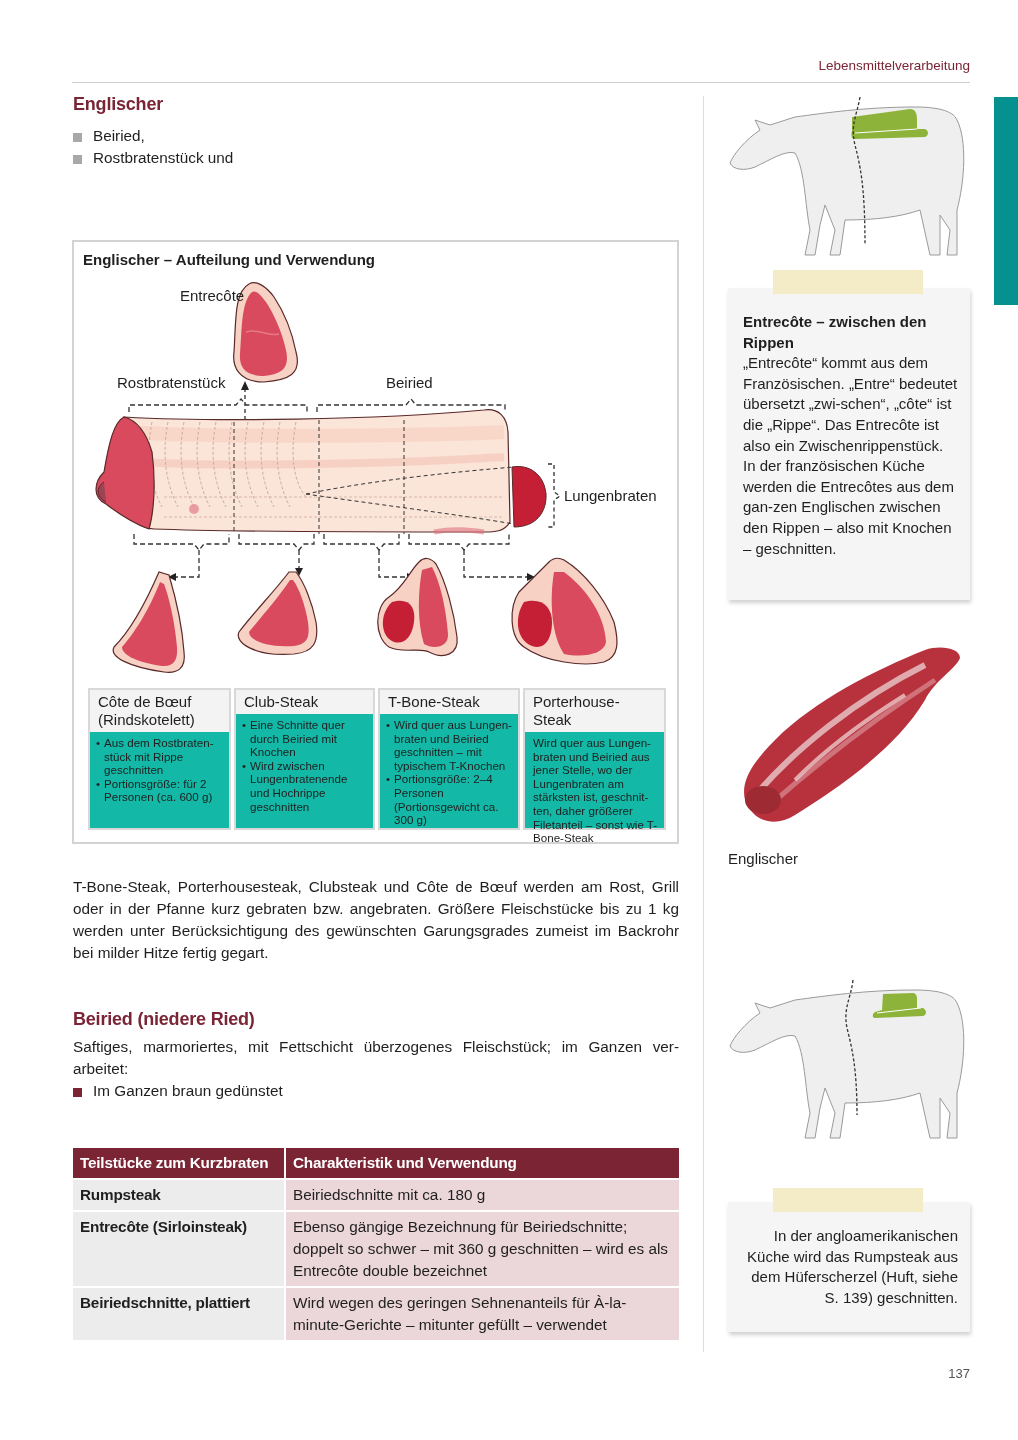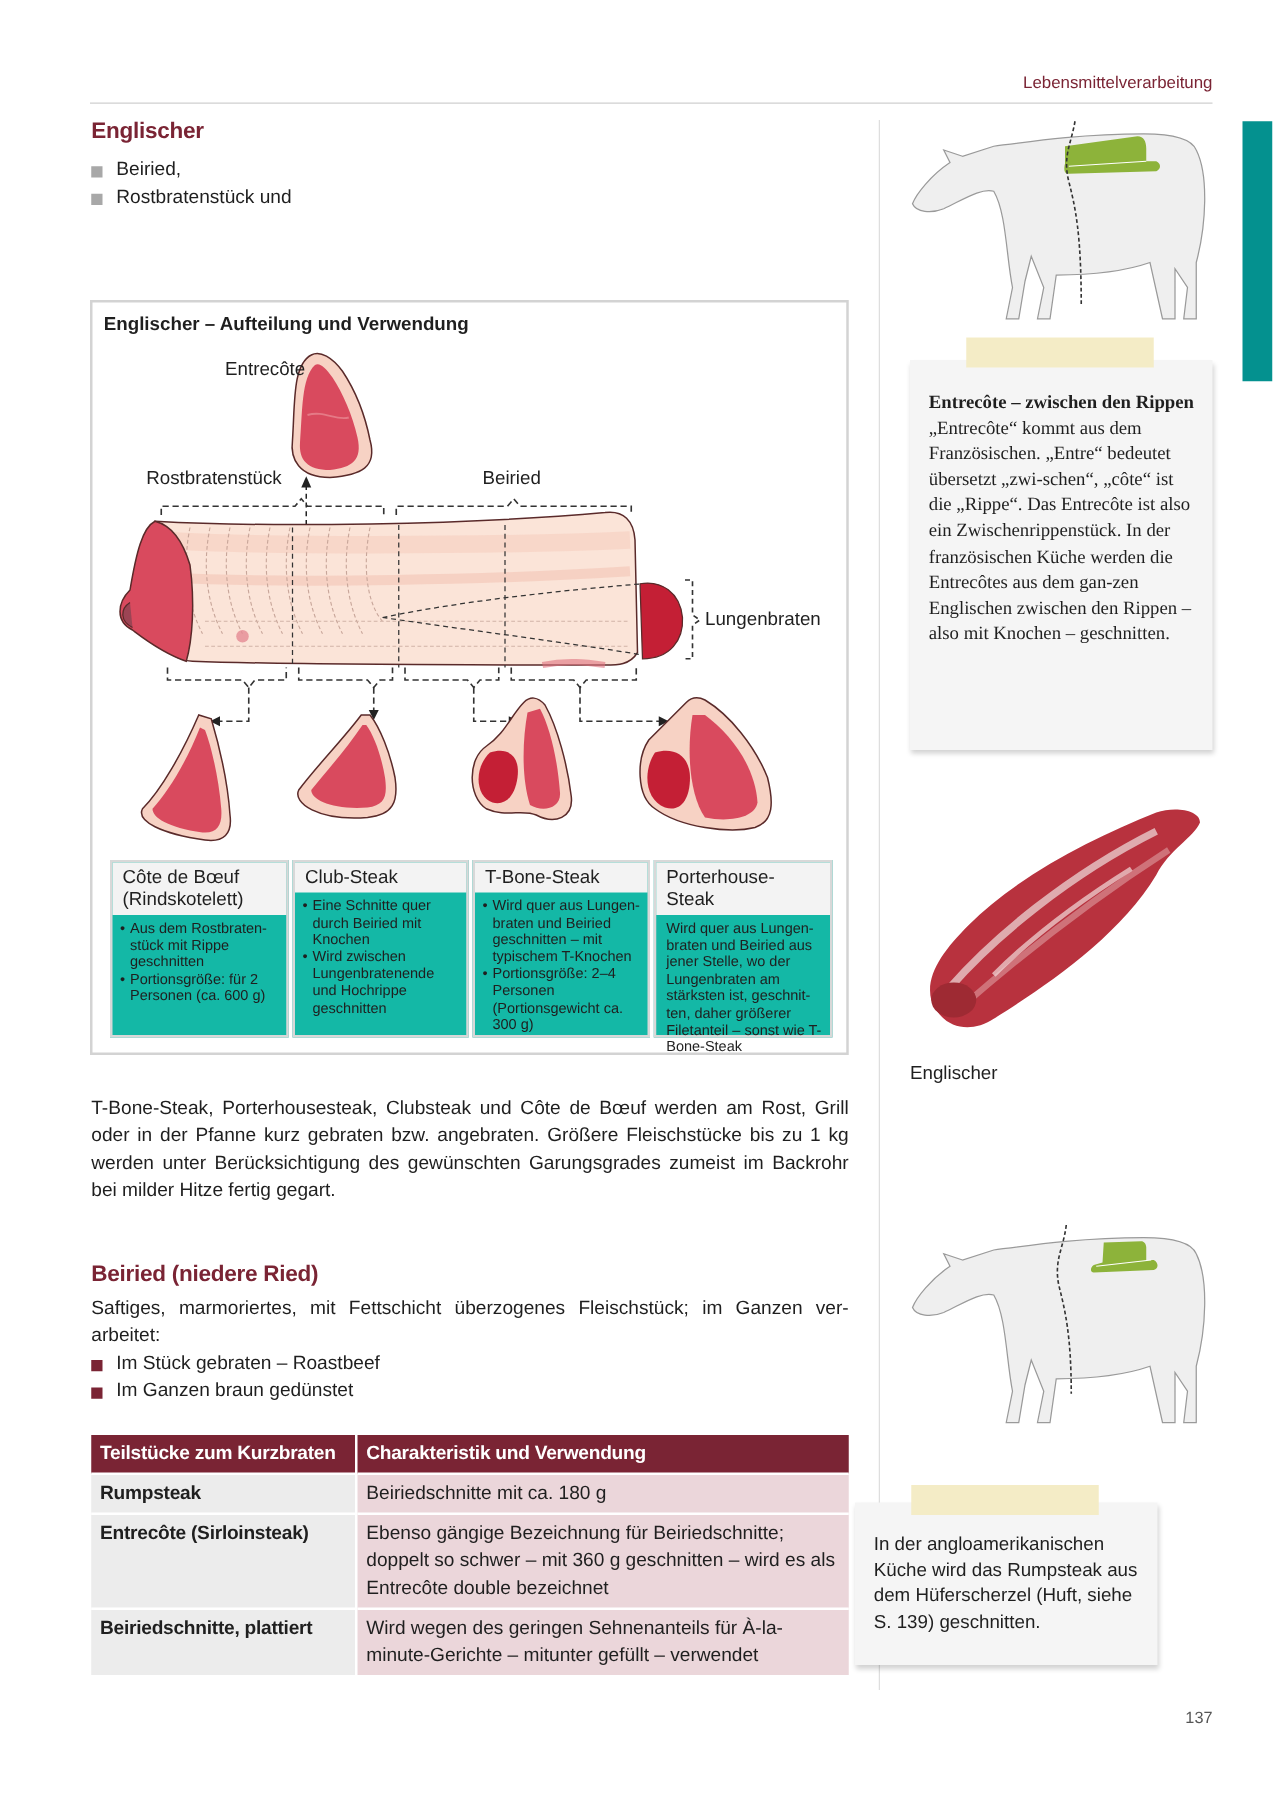--- a/index.html
+++ b/index.html
@@ -195,21 +195,20 @@
     <div class="plain">Wird quer aus Lungen-braten und Beiried aus jener Stelle, wo der Lungenbraten am stärksten ist, geschnit-ten, daher größerer Filetanteil – sonst wie T-Bone-Steak</div>
   </div>
 </div>
 
 <p class="para2">T-Bone-Steak, Porterhousesteak, Clubsteak und Côte de Bœuf werden am Rost, Grill oder in der Pfanne kurz gebraten bzw. angebraten. Größere Fleischstücke bis zu 1 kg werden unter Berücksichtigung des gewünschten Garungsgrades zumeist im Backrohr bei milder Hitze fertig gegart.</p>
 
 <div class="beiried">
   <h2 class="sec-title" style="margin-bottom:6px;">Beiried (niedere Ried)</h2>
   <p class="body" style="text-align:justify;">Saftiges, marmoriertes, mit Fettschicht überzogenes Fleischstück; im Ganzen ver-arbeitet:</p>
   <ul class="sq">
-    <li><span class="bullet red"></span><span>Im Stück gebraten – Roastbeef</span></li>
     <li><span class="bullet red"></span><span>Im Ganzen braun gedünstet</span></li>
   </ul>
 </div>
 
 <table class="cuts">
   <thead>
     <tr>
       <th>Teilstücke zum Kurzbraten</th>
       <th>Charakteristik und Verwendung</th>
     </tr>
@@ -230,21 +229,21 @@
   </tbody>
 </table>
 
 <svg class="cow" style="left:725px; top:95px;" width="245" height="170" viewBox="0 0 245 170">
   <path d="M45 30 L30 25 L35 35 C20 45 8 60 5 68 C8 75 20 76 30 72 C45 65 60 55 70 58 C80 75 80 110 85 135 L80 160 L90 160 L95 130 L100 110 L110 135 L105 160 L115 160 L120 125 C150 125 175 122 195 115 L205 160 L215 160 L215 120 L225 135 L222 160 L232 160 L232 115 C240 85 242 45 232 25 C228 15 210 12 190 12 C140 12 100 18 70 22 Z" fill="#efefef" stroke="#9a9a9a" stroke-width="1"></path>
   <path d="M127 22 L185 14 C190 14 192 18 192 24 L192 34 L200 34 C204 36 204 40 200 42 L130 44 C126 44 126 40 127 36 Z" fill="#8db33a"></path>
   <path d="M130 38 L192 34" stroke="#fff" stroke-width="1" fill="none"></path>
   <path d="M135 2 C132 20 125 30 130 50 C135 70 140 90 140 150" stroke="#333" stroke-width="1.3" stroke-dasharray="3 2" fill="none"></path>
 </svg>
 
-<div class="note" style="left:728px; top:288px; width:242px; height:312px;font-family:Liberation Serif, serif;">
+<div class="note" style="left:728px; top:288px; width:242px; height:312px;">
   <div class="tape" style="left:45px; top:-18px;"></div>
   <div class="note-text" style="padding:24px 12px 0 15px;">
     <div class="note-title">Entrecôte – zwischen den Rippen</div>
     <div>„Entrecôte“ kommt aus dem Französischen. „Entre“ bedeutet übersetzt „zwi-schen“, „côte“ ist die „Rippe“. Das Entrecôte ist also ein Zwischenrippenstück. In der französischen Küche werden die Entrecôtes aus dem gan-zen Englischen zwischen den Rippen – also mit Knochen – geschnitten.</div>
   </div>
 </div>
 
 <svg class="cow" style="left:735px; top:640px;" width="230" height="190" viewBox="0 0 230 190">
   <path d="M10 160 C5 140 20 120 40 100 C80 60 140 30 190 10 C205 5 225 8 225 18 C220 30 200 40 190 60 C160 110 100 150 60 175 C40 188 18 182 10 160 Z" fill="#b8323e"></path>
   <path d="M25 150 C60 110 120 60 190 25" stroke="#e9c9ca" stroke-width="6" fill="none" opacity="0.8"></path>
@@ -254,16 +253,16 @@
 </svg>
 <div class="photo-caption">Englischer</div>
 
 <svg class="cow" style="left:725px; top:978px;" width="245" height="170" viewBox="0 0 245 170">
   <path d="M45 30 L30 25 L35 35 C20 45 8 60 5 68 C8 75 20 76 30 72 C45 65 60 55 70 58 C80 75 80 110 85 135 L80 160 L90 160 L95 130 L100 110 L110 135 L105 160 L115 160 L120 125 C150 125 175 122 195 115 L205 160 L215 160 L215 120 L225 135 L222 160 L232 160 L232 115 C240 85 242 45 232 25 C228 15 210 12 190 12 C140 12 100 18 70 22 Z" fill="#efefef" stroke="#9a9a9a" stroke-width="1"></path>
   <path d="M158 16 L188 15 C190 15 192 17 192 20 L192 30 L198 30 C202 32 202 37 198 38 L150 40 C147 40 147 36 150 34 L157 32 Z" fill="#8db33a"></path>
   <path d="M152 35 L196 30" stroke="#fff" stroke-width="1" fill="none"></path>
   <path d="M128 2 C126 20 118 30 122 50 C127 70 132 90 132 137" stroke="#333" stroke-width="1.3" stroke-dasharray="3 2" fill="none"></path>
 </svg>
 
-<div class="note" style="left:684px; top:1202px; width:242px; height:130px;">
+<div class="note" style="left:728px; top:1202px; width:242px; height:130px;text-align:right;">
   <div class="tape" style="left:45px; top:-14px;"></div>
   <div class="note-text" style="padding:24px 12px 0 15px;">In der angloamerikanischen Küche wird das Rumpsteak aus dem Hüferscherzel (Huft, siehe S. 139) geschnitten.</div>
 </div>
 
 </body></html>

